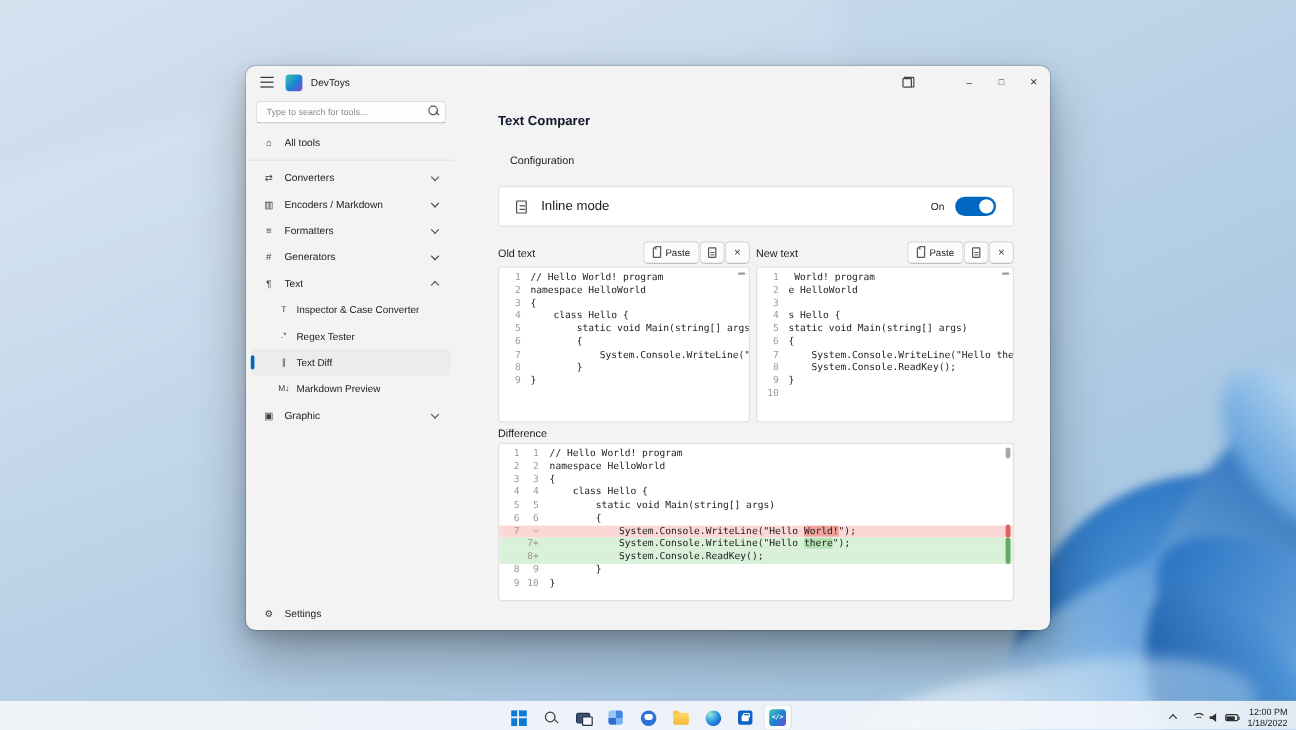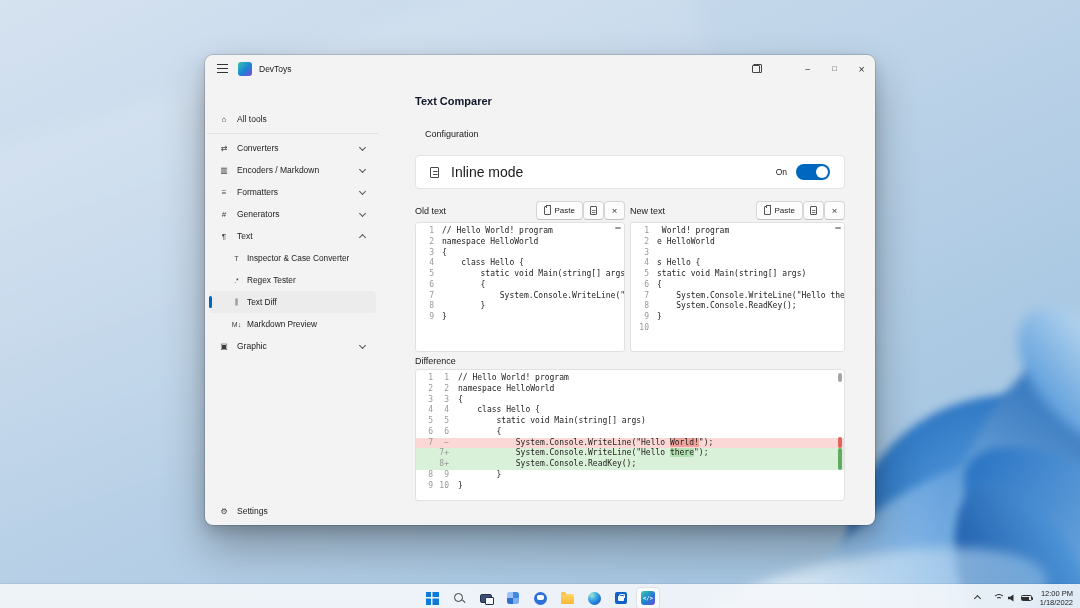--- a/index.html
+++ b/index.html
@@ -58,21 +58,21 @@
   .side-item.selected::before{content:"";position:absolute;left:0;top:5px;bottom:5px;width:3px;border-radius:2px;background:#0067c0;}
   .settings-item{position:absolute;bottom:3px;left:4px;right:4px;height:22px;display:flex;align-items:center;padding:0 8px;font-size:8.5px;border-radius:4px;}
 
   
   .main{position:absolute;left:175px;top:27px;right:0;bottom:0;}
   .page-title{position:absolute;left:35px;top:13px;font-size:11px;font-weight:600;color:#0f172a;}
   .sec-label{font-size:9px;color:#1a1a1a;}
   .lbl-config{position:absolute;left:35px;top:47px;margin-left:10px;}
   .config-card{position:absolute;left:35px;top:73px;width:430px;height:34px;background:#fff;border:1px solid #e3e3e3;border-radius:4px;display:flex;align-items:center;padding:0 14px;}
   .ic-inline{width:9px;height:11px;border:1px solid #4a4a4a;border-radius:1px;margin-right:12px;background:linear-gradient(#4a4a4a,#4a4a4a) 1.5px 3px/4.5px 1px no-repeat,linear-gradient(#4a4a4a,#4a4a4a) 1.5px 6px/4.5px 1px no-repeat;flex:none;}
-  .cfg-label{font-size:14px;}
+  .cfg-label{font-size:11px;}
   .toggle-state{margin-left:auto;font-size:8.5px;}
   .toggle{width:34px;height:16px;border-radius:9px;background:#0067c0;position:relative;display:inline-block;margin-left:9px;flex:none;}
   .knob{position:absolute;top:2px;right:2px;width:12px;height:12px;border-radius:50%;background:#fff;}
 
   .panel{position:absolute;top:119px;height:152px;}
   .panel.old{left:35px;width:210px;}
   .panel.new{left:250px;width:215px;}
   .panel-head{display:flex;align-items:center;height:19px;margin-bottom:2px;}
   .head-actions{margin-left:auto;display:flex;gap:0;align-items:center;}
   .btn{display:inline-flex;align-items:center;gap:4px;height:19px;padding:0 7px;background:#fcfcfc;border:1px solid #d6d6d6;border-bottom-color:#c0c0c0;border-radius:4px;font-family:"Liberation Sans",sans-serif;font-size:8px;color:#222;}
@@ -166,20 +166,24 @@
       <button class="cap-btn compact">
           <span class="ic-compact"></span>
         </button>
       <button class="cap-btn">–</button>
       <button class="cap-btn max">□</button>
       <button class="cap-btn close">×</button>
     </span>
   </div>
 
   <div class="sidebar">
+    <div class="search-box">
+      <input class="search-input" type="text" placeholder="Type to search for tools..." style="">
+      <span class="ic-search"></span>
+    </div>
     <div class="side-flow">
       <div class="side-item">
         <span class="si-icon">⌂</span>
         <span class="si-label">All tools</span>
       </div>
       <div class="side-divider"></div>
       <div>
 
           <div class="side-item">
             <span class="si-icon">⇄</span>

